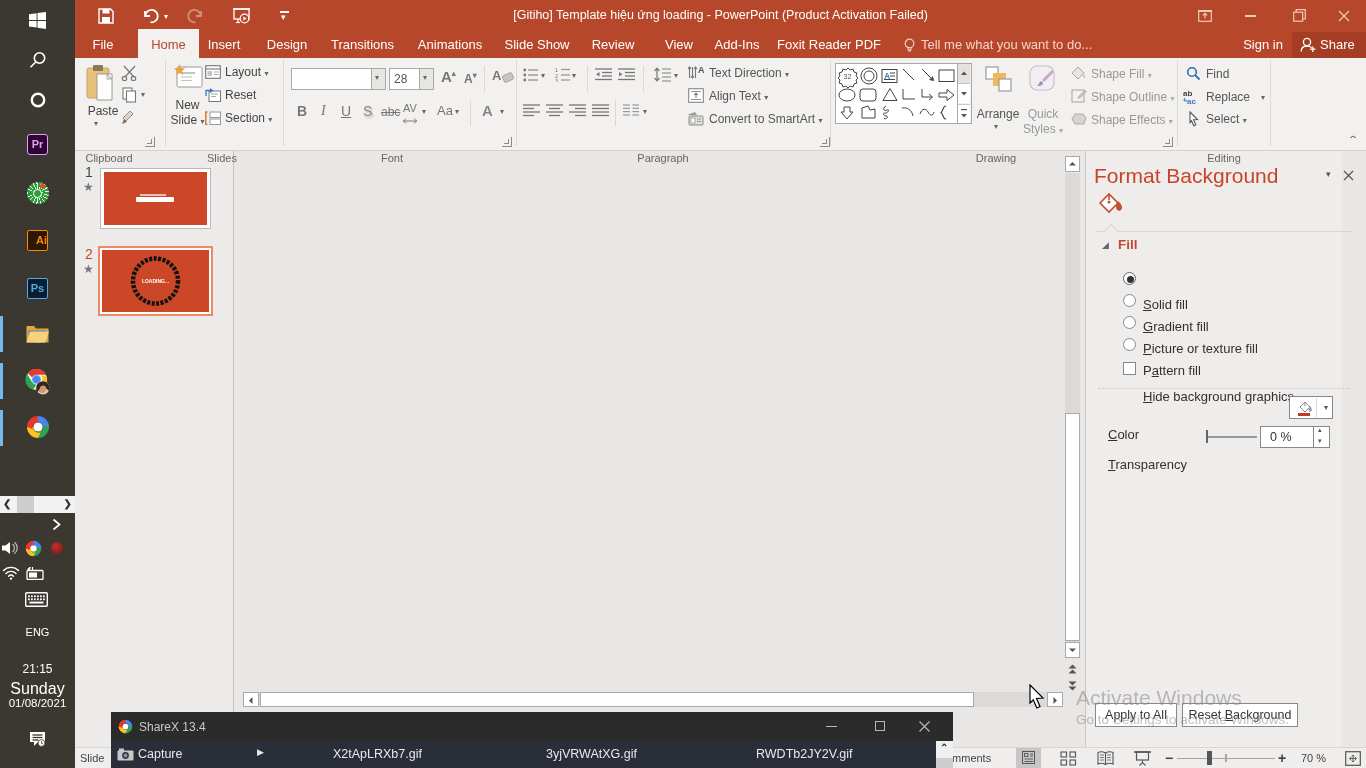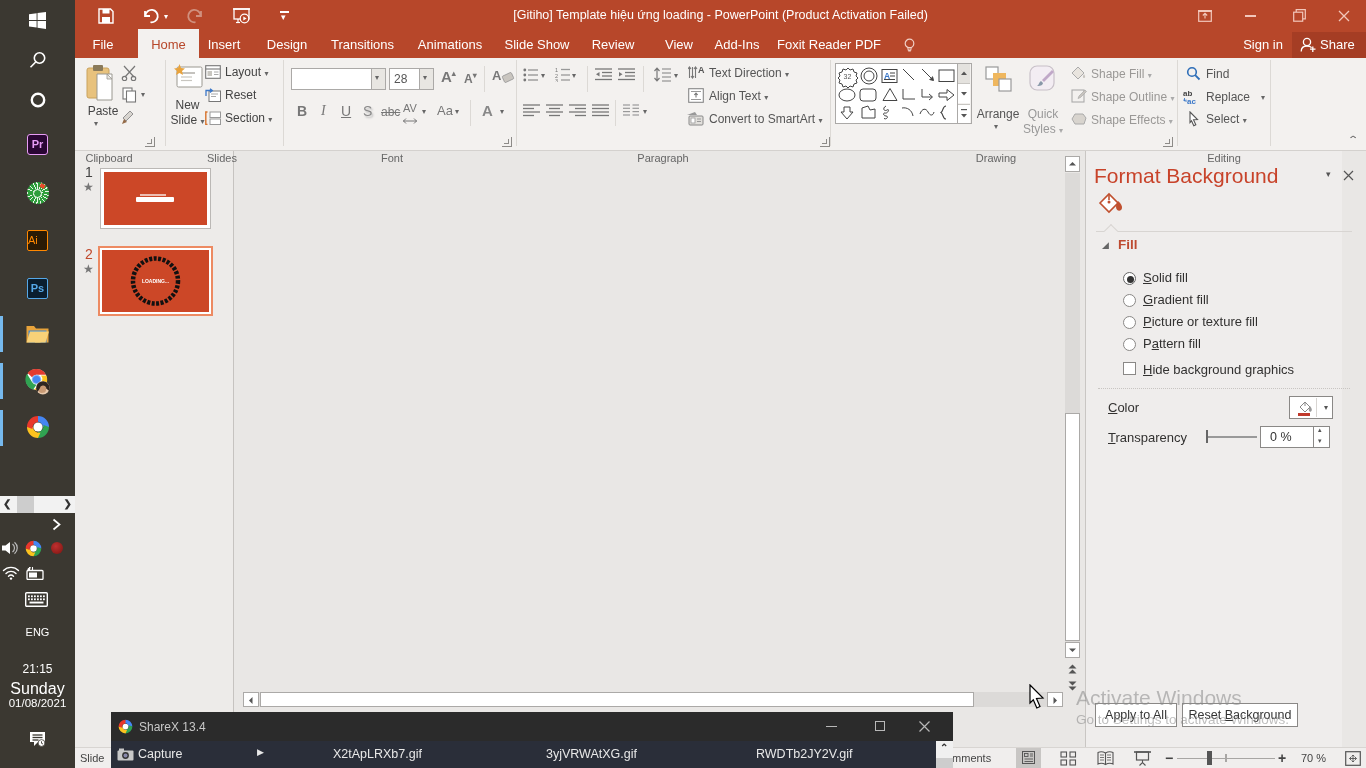--- a/index.html
+++ b/index.html
@@ -43,21 +43,21 @@
 
 
 #sharex { left:111px; top:712px; width:842px; height:56px; z-index:60; }
 #sxtitle { position:absolute; left:0; top:0; width:842px; height:29px; background:#2B2B2B; }
 #sxmenu { position:absolute; left:0; top:29px; width:842px; height:27px; background:#2A2E39; color:#E8E8E8; }
 
 
 #wm { z-index:70; color:#8A8A8A; opacity:0.55; }
 
 .white-box { background:#fff; border:1px solid #ABA9A7; }
-.ptext { font-size:13px; color:#323130; }
+.ptext { font-size:13px; color:#323130;margin-top:27px; }
 .radio { width:13px; height:13px; border:1px solid #8A8886; border-radius:50%; background:#fff; }
 .radio[data-on] { border-color:#666; }
 .radio[data-on]:before { content:""; position:absolute; left:3px; top:3px; width:7px; height:7px; border-radius:50%; background:#333; }
 </style>
 </head>
 <body>
 <div id="root">
 
   <div id="titlebar" class="abs">
 
@@ -113,20 +113,21 @@
     <div class="tab" style="left:338px;width:74px;">Animations</div>
     <div class="tab" style="left:427px;width:70px;">Slide Show</div>
     <div class="tab" style="left:513px;width:50px;">Review</div>
     <div class="tab" style="left:584px;width:40px;">View</div>
     <div class="tab" style="left:636px;width:52px;">Add-Ins</div>
     <div class="tab" style="left:700px;width:108px;">Foxit Reader PDF</div>
     <svg class="abs" style="left:828px;top:6px;" width="13" height="15" viewBox="0 0 13 15">
         <circle cx="6.5" cy="5.5" r="4.3" fill="none" stroke="#F0CFC5" stroke-width="1.2"></circle>
         <path d="M4.8 9.5 L8.2 9.5 L7.8 12 L5.2 12 Z M5.2 13 L7.8 13" stroke="#F0CFC5" fill="none" stroke-width="1.1"></path>
       </svg>
+    <div class="tab" style="left:846px;width:200px;text-align:left;color:#F3D5CB;">Tell me what you want to do...</div>
     <div class="tab" style="left:1163px;width:50px;">Sign in</div>
     <div id="sharebtn">
       <svg class="abs" style="left:8px;top:5px;" width="17" height="16" viewBox="0 0 17 16">
           <circle cx="7" cy="5" r="3.6" fill="none" stroke="#fff" stroke-width="1.3"></circle>
           <path d="M1.2 14.5 C1.2 10.5 4 9 7 9 C9 9 10.5 9.5 11.6 10.6" fill="none" stroke="#fff" stroke-width="1.3"></path>
           <path d="M12.8 9.5 L12.8 15 M10 12.2 L15.5 12.2" stroke="#fff" stroke-width="1.3"></path>
         </svg>
       <span style="margin-left:28px;">Share</span>
     </div>
   </div>
@@ -694,21 +695,21 @@
     </div>
 
     <div class="tbicon" style="top:182px;">
       <div style="width:22px;height:22px;border-radius:50%;background:repeating-conic-gradient(#2E9E3C 0deg 15deg, #E8F5E8 15deg 21deg);position:relative;">
         <div style="position:absolute;left:6.5px;top:6.5px;width:9px;height:9px;border-radius:50%;background:#2E9E3C;border:1.5px solid #fff;"></div>
         <div style="position:absolute;left:13px;top:2px;width:5px;height:4px;background:#E84A2A;transform:rotate(30deg);"></div>
       </div>
     </div>
 
     <div class="tbicon" style="top:230px;">
-      <div style="width:21px;height:21px;background:#2A1A05;border:1.6px solid #FF8800;border-radius:2px;color:#FF8800;font-size:11px;font-weight:normal;text-align:left;line-height:18px;">Ai</div>
+      <div style="width:21px;height:21px;background:#2A1A05;border:1.6px solid #FF8800;border-radius:2px;color:#FF8800;font-size:11px;font-weight:bold;text-align:right;line-height:18px;">Ai</div>
     </div>
 
     <div class="tbicon" style="top:278px;">
       <div style="width:21px;height:21px;background:#0A1E2F;border:1.6px solid #55A8E8;border-radius:2px;color:#55A8E8;font-size:11px;font-weight:bold;text-align:center;line-height:18px;">Ps</div>
     </div>
 
     <div class="runbar" style="top:316px;height:36px;"></div>
     <div class="tbicon" style="top:324px;">
       <svg width="23" height="19" viewBox="0 0 23 19">
         <path d="M0.5 2 L8 2 L10 4.5 L22.5 4.5 L22.5 18.5 L0.5 18.5 Z" fill="#E8A33B"></path>

